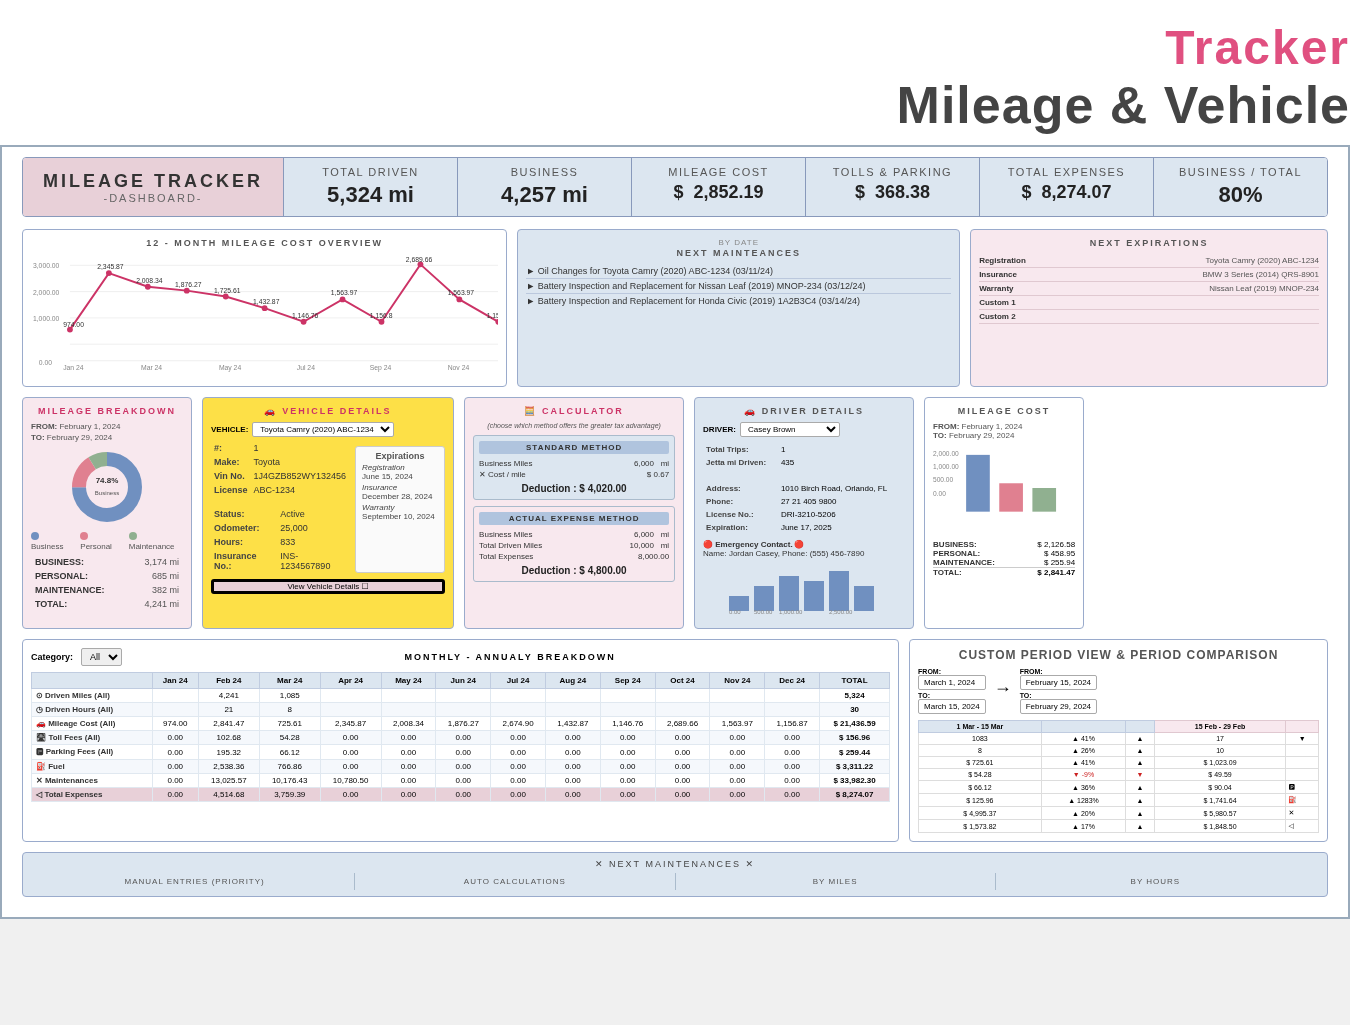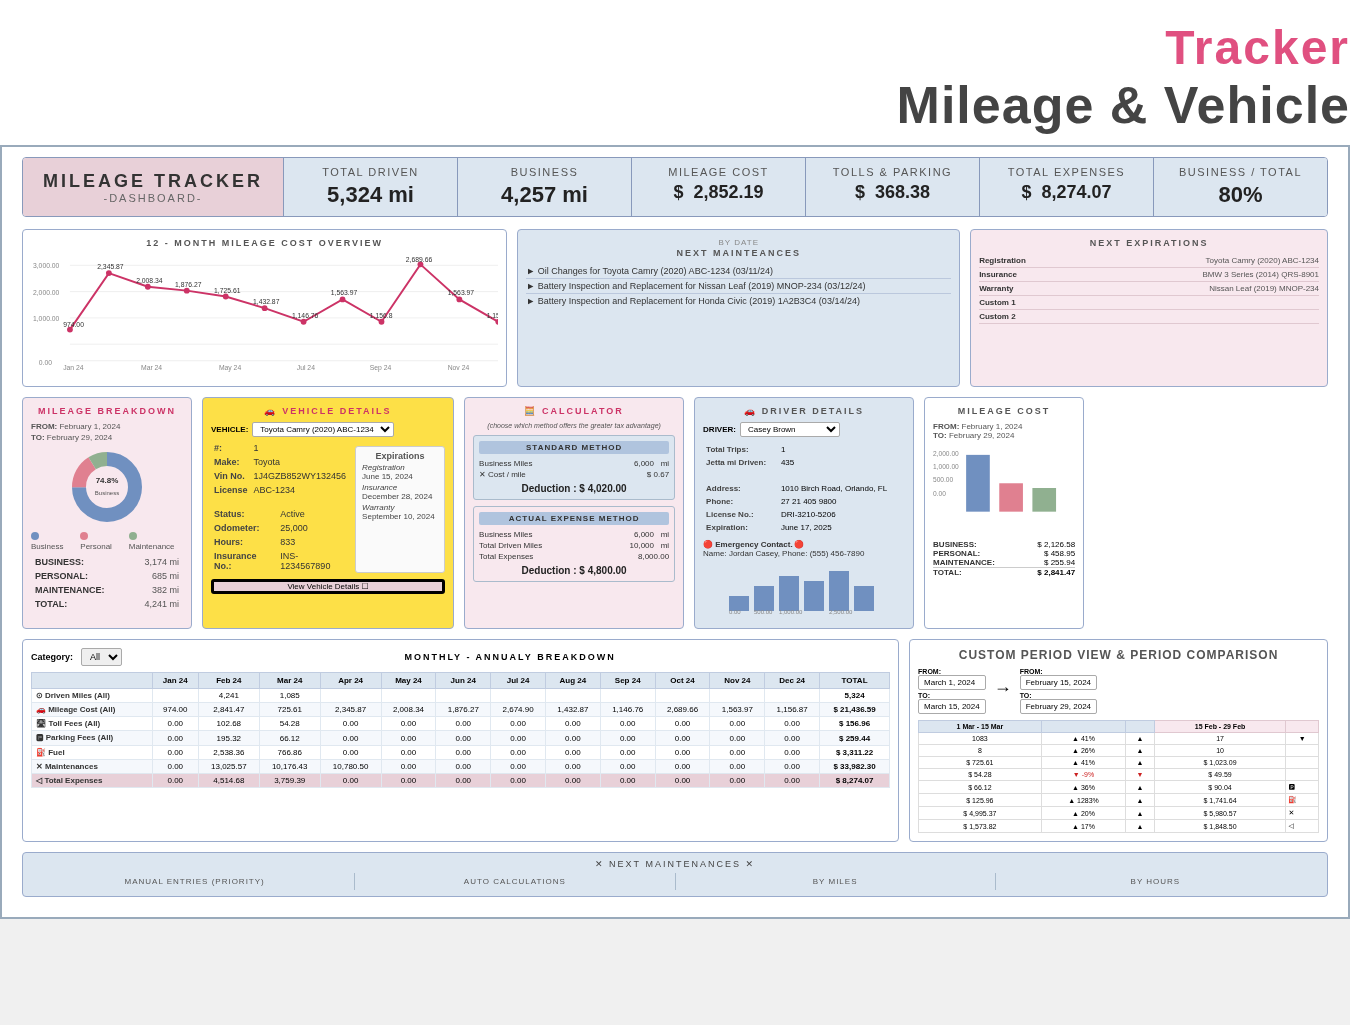--- a/index.html
+++ b/index.html
@@ -700,20 +700,36 @@
               <td></td>
             <td></td>
               <td></td>
               <td></td>
             <td></td>
               <td></td>
               <td></td>
             <td style="font-weight:bold;">5,324</td>
           </tr>
           <tr>
+            <td class="row-label">◷ Driven Hours (All)</td>
+            <td></td>
+              <td>21</td>
+              <td>8</td>
+            <td></td>
+              <td></td>
+              <td></td>
+            <td></td>
+              <td></td>
+              <td></td>
+            <td></td>
+              <td></td>
+              <td></td>
+            <td style="font-weight:bold;">30</td>
+          </tr>
+          <tr>
             <td class="row-label">🚗 Mileage Cost (All)</td>
             <td>974.00</td>
               <td>2,841.47</td>
               <td>725.61</td>
             <td>2,345.87</td>
               <td>2,008.34</td>
               <td>1,876.27</td>
             <td>2,674.90</td>
               <td>1,432.87</td>
               <td>1,146.76</td>

